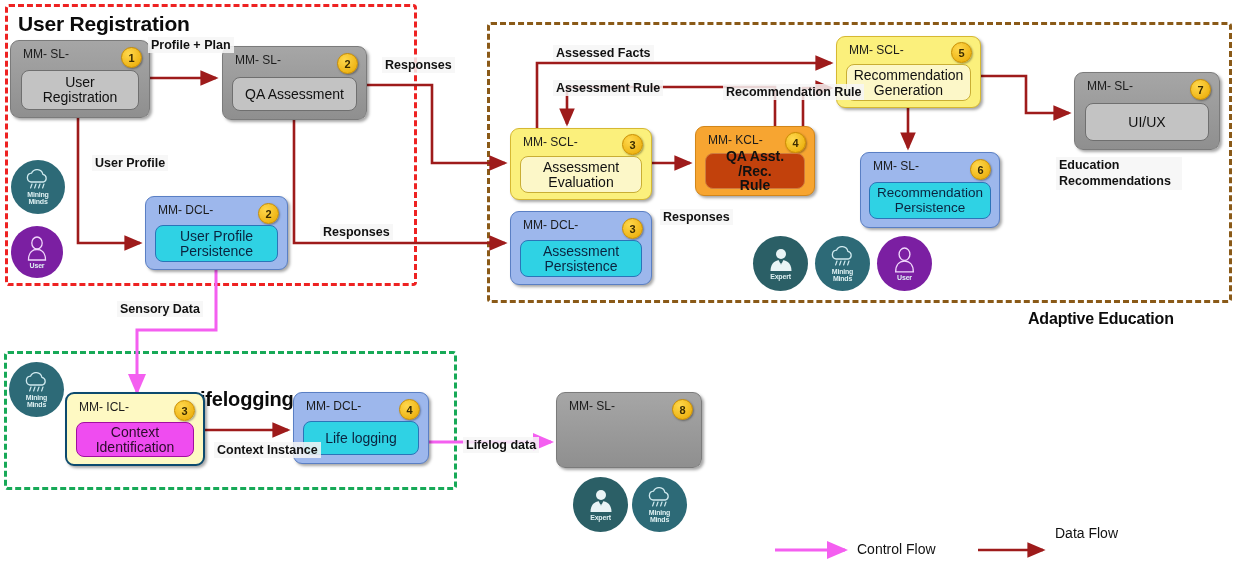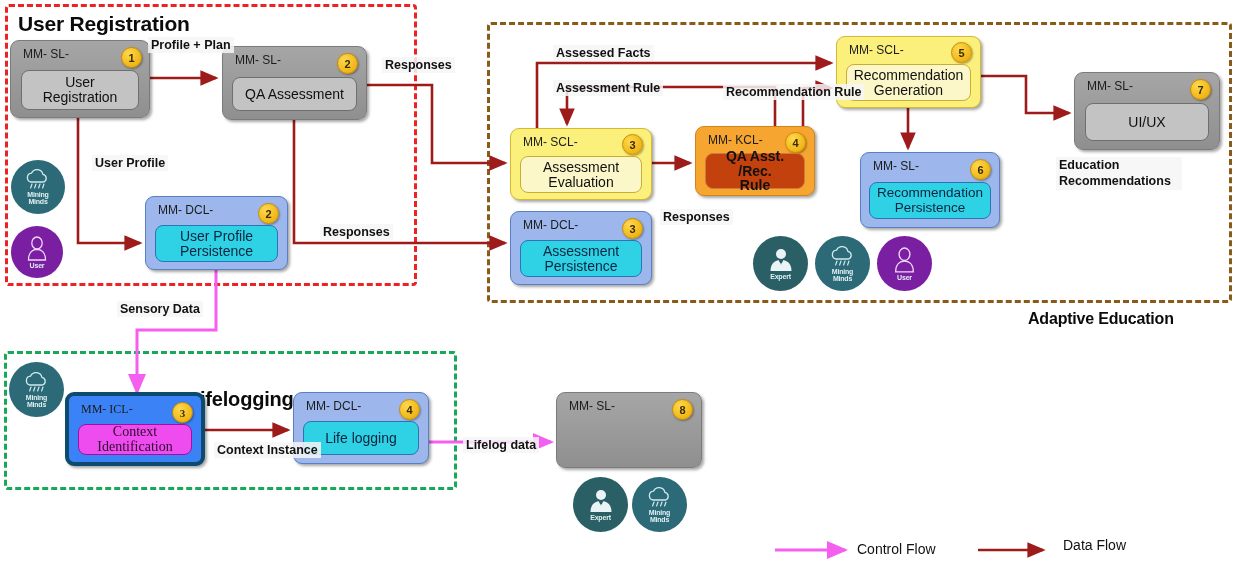--- a/index.html
+++ b/index.html
@@ -39,21 +39,21 @@
 
   
   .p-gray {background:linear-gradient(#a6a6a6,#8f8f8f);border:1px solid #7b7b7b;}
   .p-gray  .inner{background:#c3c3c3;border:1px solid #6f6f6f;}
   .p-blue {background:#9db7ec;border:1px solid #5a7fc4;}
   .p-blue  .inner{background:#2fd2e4;border:1px solid #2b74b8;color:#0b2440;}
   .p-yellow{background:#fbf07c;border:1px solid #d6b832;}
   .p-yellow .inner{background:#fcf7c8;border:1px solid #c9ae34;}
   .p-orange{background:#f7a531;border:1px solid #d2861a;}
   .p-orange .inner{background:#c2410c;border:1px solid #cf7b3e;font-weight:bold;}
-  .p-magenta{background:#3b82f6;border:4px solid #0c4a6e;font-family:Liberation Serif, serif;}
+  .p-magenta{background:#fef9c3;border:2px solid #0c4a6e;}
   .p-magenta .inner{background:#ef4cf0;border:1px solid #a10fa0;color:#2b0b2b;}
 
   
   .elabel{position:absolute;font-size:12.5px;font-weight:bold;color:#111;
           background:rgba(246,246,246,.85);padding:1px 3px;white-space:nowrap;}
   .elabel.wrap{white-space:normal;line-height:1.25;}
 
   
   .role{position:absolute;border-radius:50%;display:flex;
         flex-direction:column;align-items:center;justify-content:center;
@@ -317,15 +317,15 @@
     <span class="cap">Mining<br>Minds</span>
   </div>
 
   <svg class="links" viewBox="0 0 1243 585">
     <g fill="none">
       <path d="M775,550 L845,550" stroke="#f45ff0" stroke-width="3" marker-end="url(#ah-ctrl)"></path>
       <path d="M978,550 L1043,550" stroke="#9e1b1b" stroke-width="2.6" marker-end="url(#ah-data)"></path>
     </g>
   </svg>
   <div class="lg-text" style="left:857px;top:541px;">Control  Flow</div>
-  <div class="lg-text" style="left:1055px;top:537px;margin-left:8px;">Data Flow</div>
+  <div class="lg-text" style="left:1055px;top:525px;">Data Flow</div>
 
 </div>
 
 </body></html>

